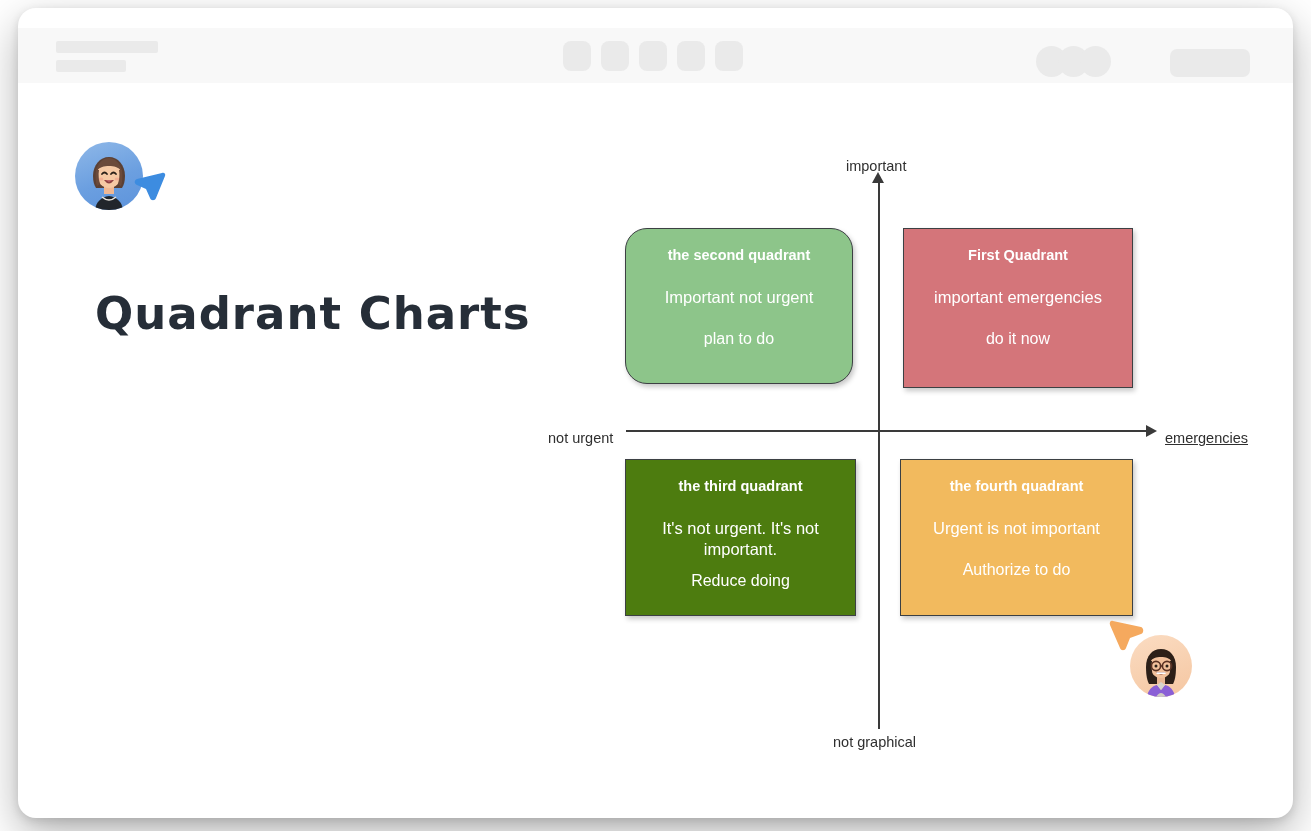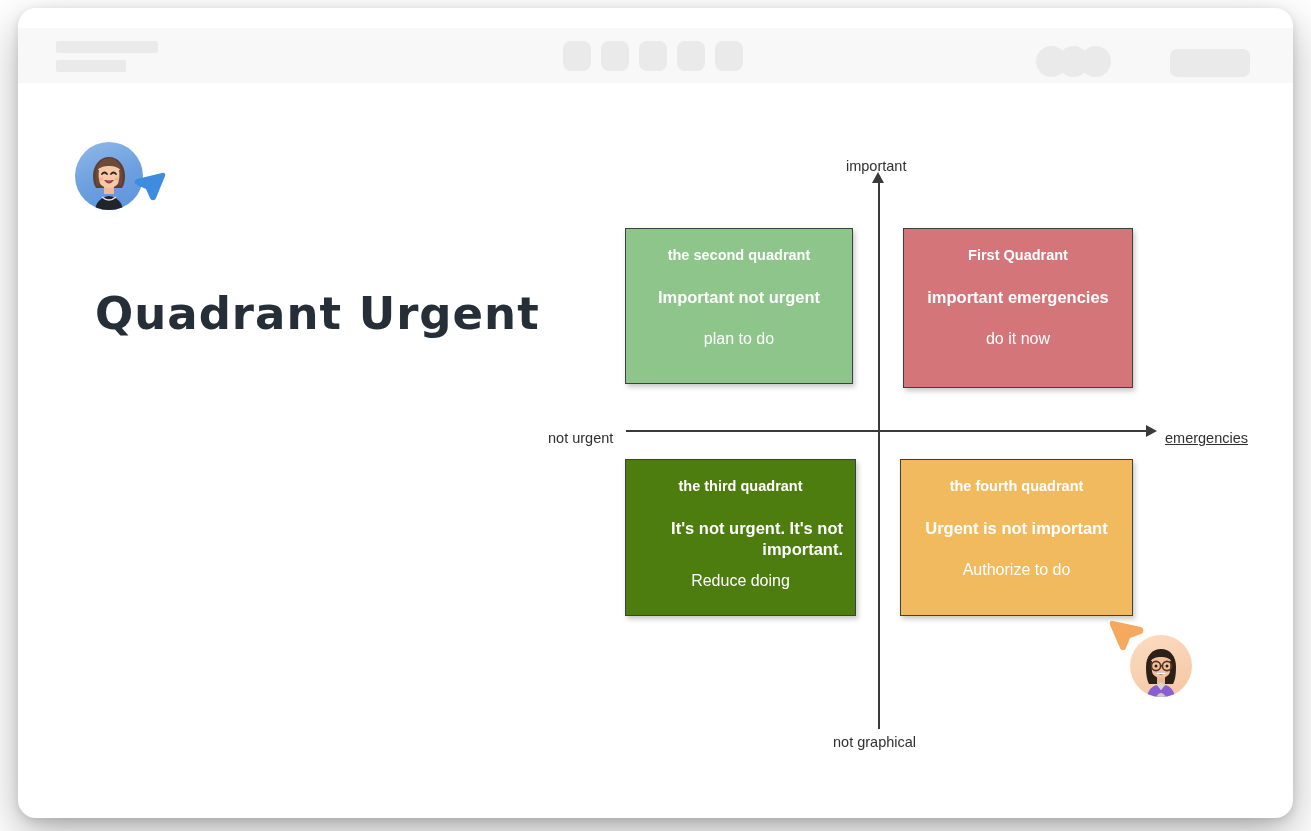--- a/index.html
+++ b/index.html
@@ -99,24 +99,24 @@
   .quadrant {
     position:absolute;
     border:1.4px solid #3c4043;
     box-shadow:2px 3px 5px rgba(0,0,0,.22);
     display:flex; flex-direction:column;
     align-items:center; justify-content:flex-start;
     color:#ffffff; text-align:center;
     padding-top:16px;
   }
   .q-title  { font-size:14.5px; font-weight:700; line-height:20px; }
-  .q-body   { font-size:16.5px; font-weight:700; line-height:21px; margin-top:22px; padding:0 12px;text-align:right; }
+  .q-body   { font-size:16.5px; font-weight:400; line-height:21px; margin-top:22px; padding:0 12px; }
   .q-action { font-size:16px;   font-weight:400; line-height:21px; }
 
-  #q2 { left:607px;  top:204px; width:228px; height:156px; background:#8dc58a; }
+  #q2 { left:607px;  top:204px; width:228px; height:156px; background:#8dc58a;border-radius:22px; }
   #q1 { left:885px;  top:204px; width:230px; height:160px; background:#d4757a; }
   #q3 { left:607px;  top:435px; width:231px; height:157px; background:#4d7c0f; }
   #q4 { left:882px;  top:435px; width:233px; height:157px; background:#f2ba5e; }
 
   #q2 .q-action { margin-top:20px; }
   #q1 .q-action { margin-top:20px; }
   #q3 .q-action { margin-top:10px; }
   #q4 .q-action { margin-top:20px; }
 
   
@@ -182,21 +182,21 @@
       <ellipse cx="42" cy="37" rx="2.4" ry="1.6" fill="#f0a08c" opacity=".6"></ellipse>
     </svg>
   </div>
 
   <div id="cursor-blue">
     <svg width="40" height="36" viewBox="0 0 40 36">
       <path d="M32 3 C34 2 36 4 35 6 L26 28 C25 31 21 31 20 28 L16 19 L7 15 C4 14 4 10 7 9 Z" fill="#3d8ce0"></path>
     </svg>
   </div>
 
-  <div id="page-title">Quadrant  Urgent</div>
+  <div id="page-title">Quadrant  Charts</div>
 
   <div id="diagram">
 
     <div id="axis-v" class="axis-line"></div>
     <div id="axis-h" class="axis-line"></div>
     <div id="arrow-up" class="arrow-head"></div>
     <div id="arrow-right" class="arrow-head"></div>
 
     <div id="label-important" class="axis-label">important</div>
     <div id="label-not-important" class="axis-label">not graphical</div>

